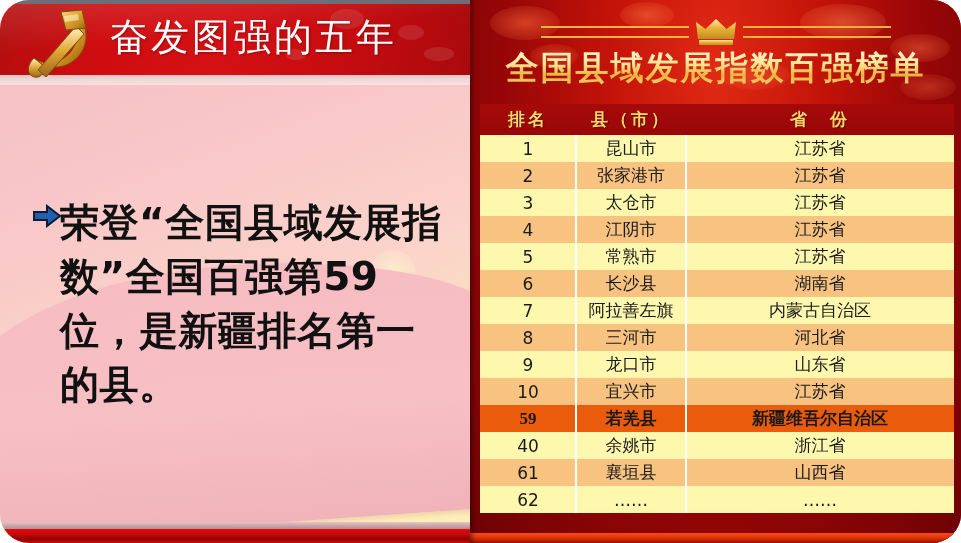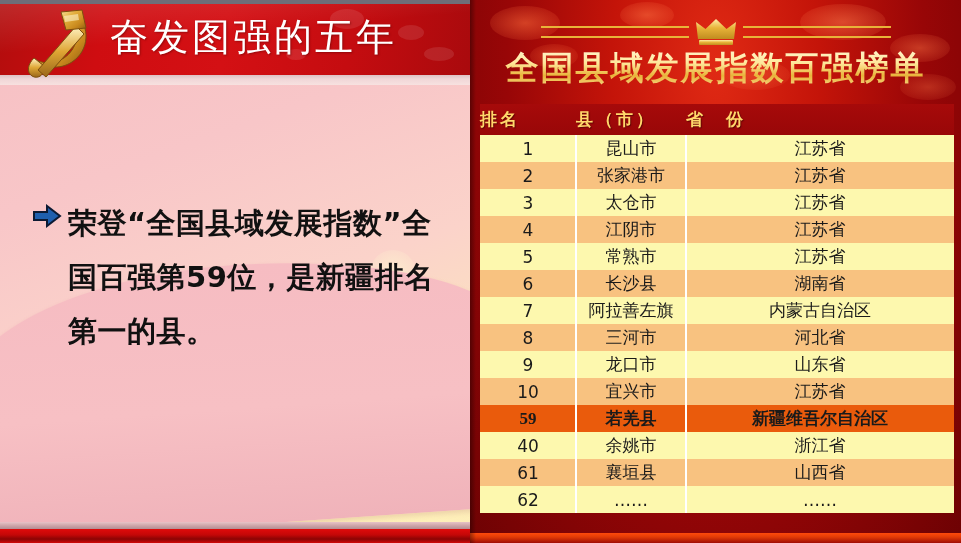--- a/index.html
+++ b/index.html
@@ -13,20 +13,21 @@
     overflow: hidden;
     font-family: "DejaVu Sans", "Liberation Sans", sans-serif;
   }
 
   .slide {
     position: relative;
     width: 961px;
     height: 543px;
     overflow: hidden;
     background: #fff;
+    border-radius: 29px;
   }
 
   
   .left-panel {
     position: absolute;
     left: 0; top: 0;
     width: 470px;
     height: 543px;
     overflow: hidden;
     background: linear-gradient(160deg, #f6bfc3 0%, #f8c6c8 30%, #fbd3ca 55%, #fbe3bf 75%, #fdf2c4 100%);
@@ -121,26 +122,26 @@
     font-size: 38px;
     font-weight: 400;
     letter-spacing: 3px;
     text-shadow: 1px 1px 2px rgba(80,0,0,0.45);
     white-space: nowrap;
     z-index: 3;
   }
 
   .body-text {
     position: absolute;
-    left: 68px;
+    left: 60px;
     top: 196px;
     width: 385px;
     color: #111111;
     font-family: "DejaVu Sans", "Liberation Sans", sans-serif;
-    font-size: 29px;
+    font-size: 39px;
     font-weight: bold;
     line-height: 54px;
     letter-spacing: 0.5px;
     z-index: 5;
   }
   .arrow-bullet {
     position: absolute;
     left: 32px;
     top: 204px;
     width: 30px;
@@ -239,21 +240,21 @@
   .rank-table col.c-county { width: 110px; }
   .rank-table col.c-prov { width: 268px; }
 
   .rank-table thead th {
     height: 31px;
     background: linear-gradient(180deg, #a60a0a 0%, #990708 100%);
     color: #ffd86b;
     font-size: 17px;
     font-weight: bold;
     letter-spacing: 3px;
-    text-align: left;
+    text-align: center;
     border: none;
     padding: 0;
     text-shadow: 1px 1px 1px rgba(60,0,0,0.6);
   }
   .rank-table tbody td {
     height: 27px;
     font-size: 17px;
     color: #1a1a1a;
     text-align: center;
     padding: 0;

